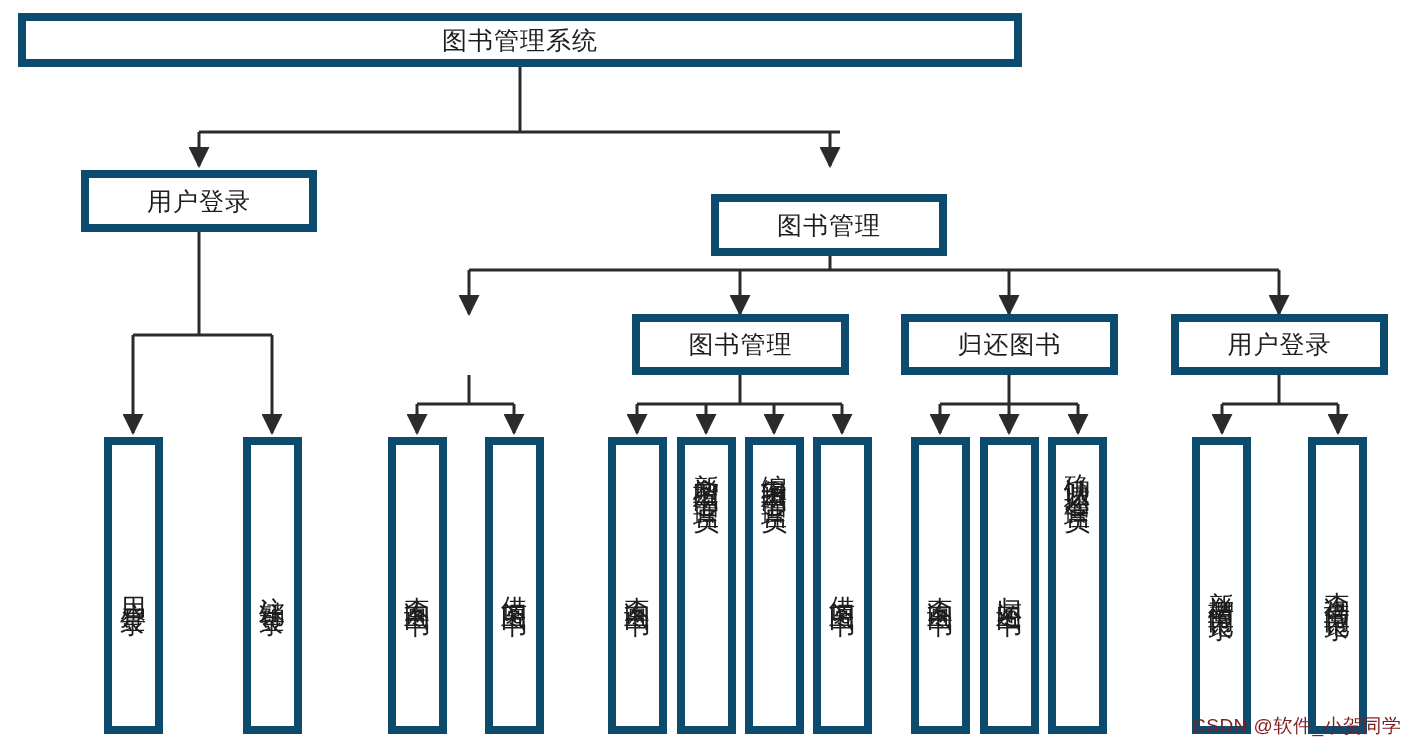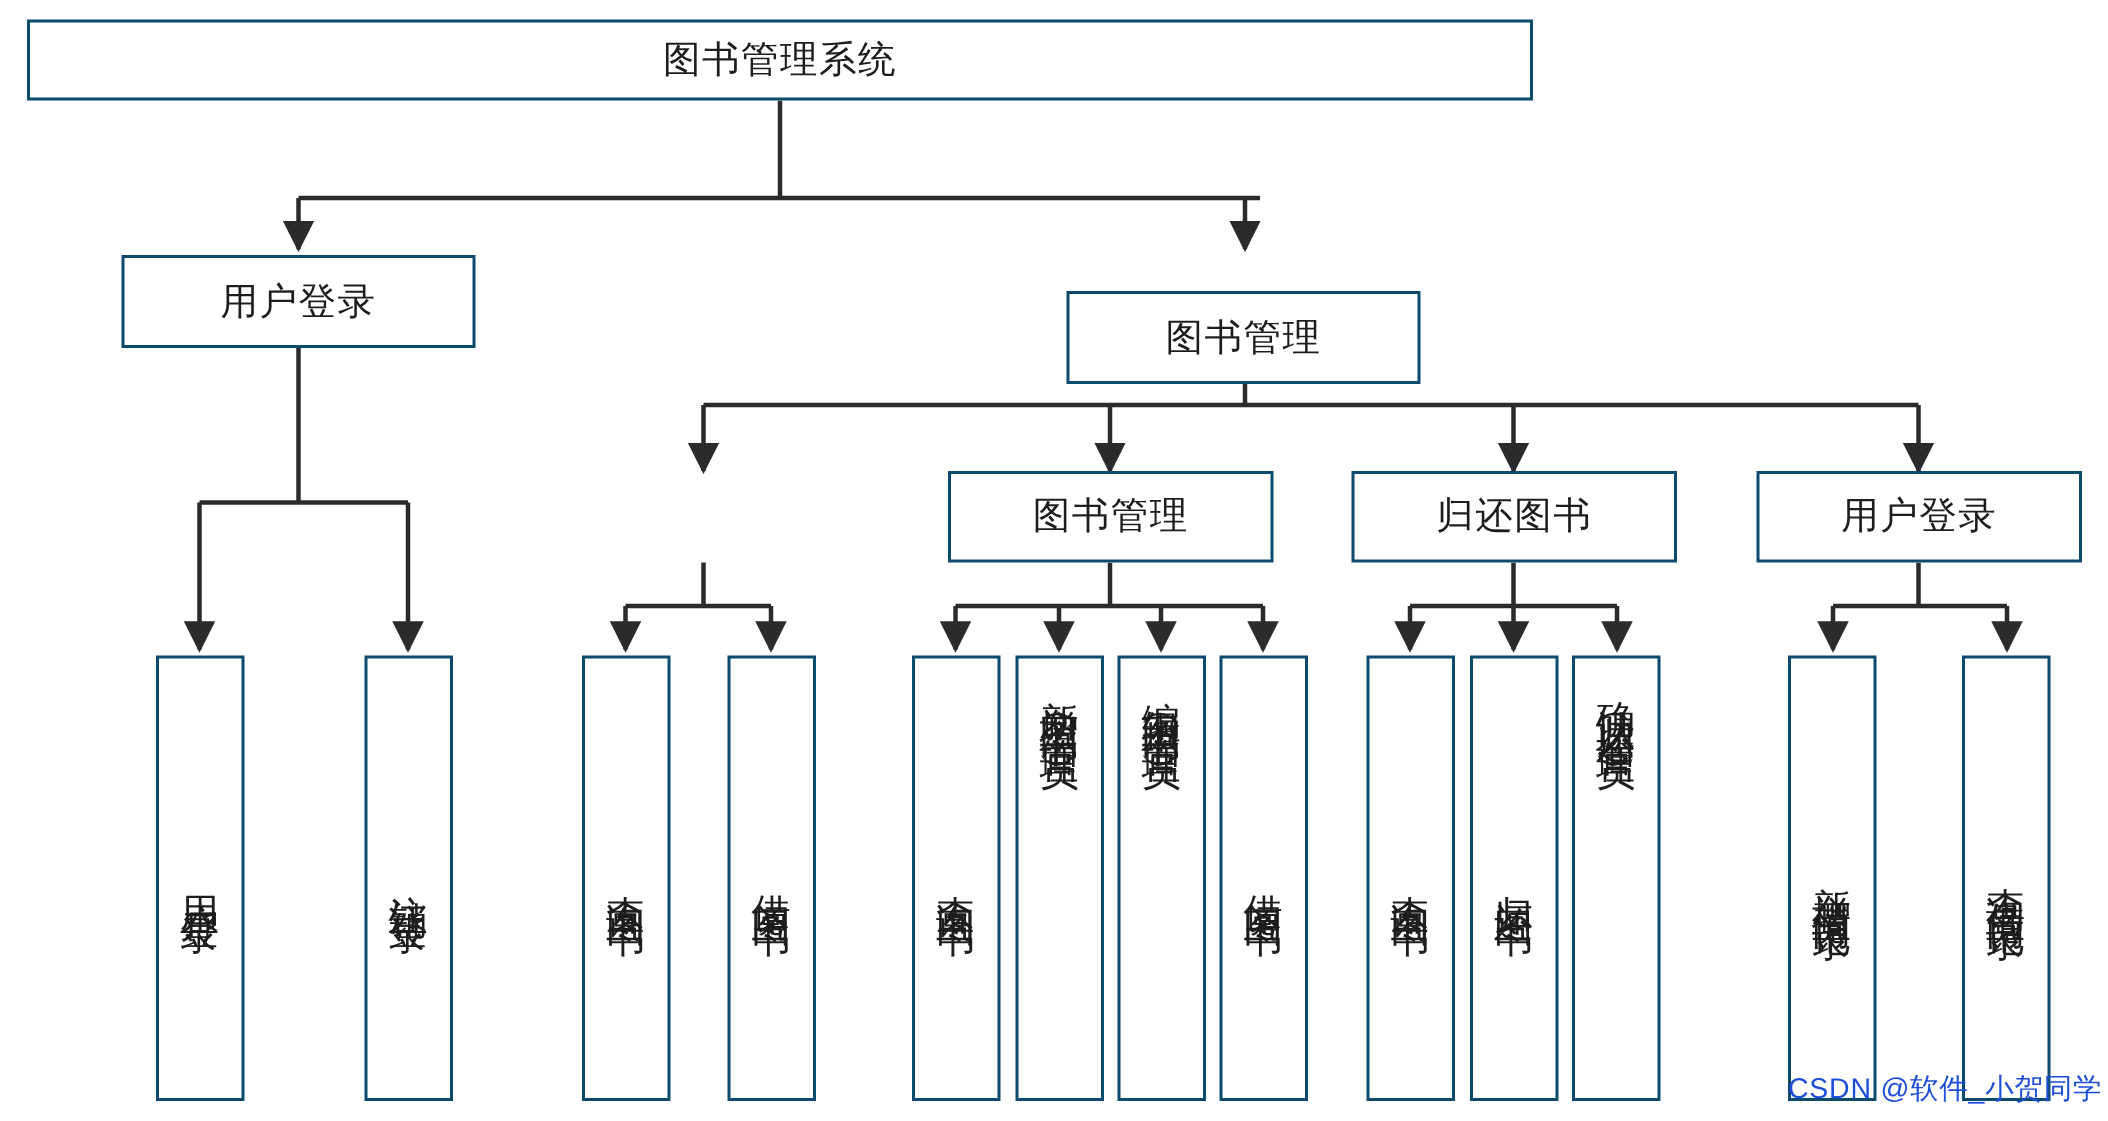--- a/index.html
+++ b/index.html
@@ -23,21 +23,21 @@
     left: 0;
     top: 0;
     width: 1405px;
     height: 747px;
     pointer-events: none;
   }
   .node {
     position: absolute;
     box-sizing: border-box;
     background: #ffffff;
-    border: 2px solid #0c4a6e;
+    border: 8px solid #0c4a6e;
     display: flex;
     align-items: center;
     justify-content: center;
     color: #1d1d1d;
     text-align: center;
     z-index: 2;
   }
   .node-label {
     display: block;
     letter-spacing: 1px;
@@ -68,21 +68,21 @@
   .node.v.tall .node-label {
     padding-top: 0px;
   }
   
   .node.v.center {
     align-items: center;
     padding-top: 0;
   }
   .watermark {
     position: absolute;
-    color: #1d4ed8;
+    color: #7f1d1d;
     font-size: 19px;
     letter-spacing: 0.5px;
     white-space: nowrap;
     z-index: 3;
     font-family: "Liberation Sans", "DejaVu Sans", sans-serif;
   }
 </style>
 </head>
 <body>
 

